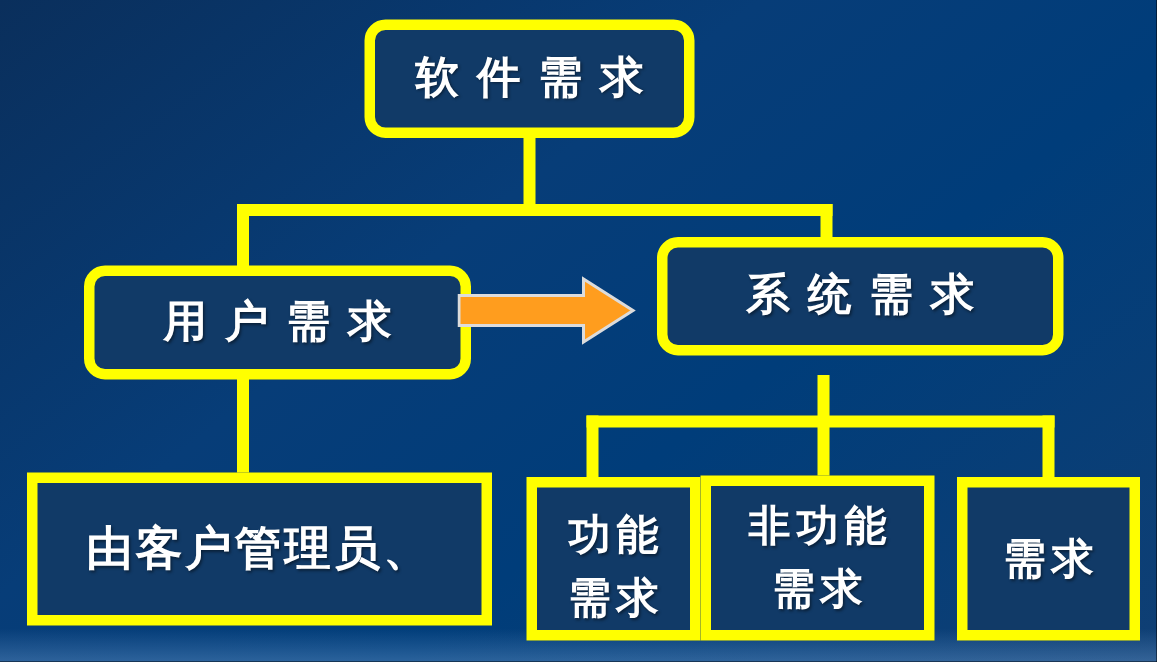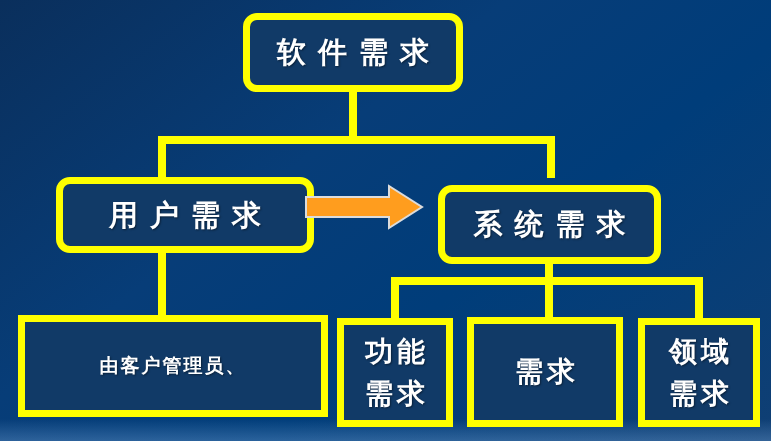--- a/index.html
+++ b/index.html
@@ -29,21 +29,21 @@
     flex-direction:column;
     align-items:center;
     justify-content:center;
     font-weight:bold;
     text-align:center;
     text-shadow:1px 1px 2px rgba(0,0,0,0.45);
   }
   .node .ln{display:block;}
   .one-line{font-size:29px;letter-spacing:12px;padding-left:12px;line-height:1;border-radius:14px;}
   .two-line{font-size:28px;letter-spacing:4px;padding-left:4px;line-height:1.5;}
-  .source-box{font-size:19px;letter-spacing:2px;line-height:1.55;}
+  .source-box{font-size:31px;letter-spacing:2px;line-height:1.55;}
   .arrow-wrap{position:absolute;left:305px;top:184px;width:120px;height:46px;}
 </style>
 </head>
 <body>
 
 <div class="stage">
 
   <div class="conn" style="left:349px;top:90px;width:8px;height:48px;"></div>
   <div class="conn" style="left:158px;top:136px;width:397px;height:8px;"></div>
   <div class="conn" style="left:158px;top:136px;width:8px;height:45px;"></div>
@@ -55,39 +55,39 @@
   <div class="conn" style="left:695px;top:277px;width:8px;height:44px;"></div>
 
   <div class="node one-line" style="left:243px;top:13px;width:220px;height:79px;">
     <span class="ln">软件需求</span>
   </div>
 
   <div class="node one-line" style="left:56px;top:177px;width:258px;height:76px;">
     <span class="ln">用户需求</span>
   </div>
 
-  <div class="node one-line" style="left:438px;top:185px;width:223px;height:79px;">
+  <div class="node one-line" style="left:438px;top:158px;width:271px;height:79px;">
     <span class="ln">系统需求</span>
   </div>
 
   <div class="node source-box" style="left:18px;top:315px;width:310px;height:102px;">
     <span class="ln">由客户管理员、</span>
   </div>
 
-  <div class="node two-line" style="left:337px;top:318px;width:116px;height:109px;">
+  <div class="node two-line" style="left:351px;top:318px;width:116px;height:109px;justify-content:flex-end;">
     <span class="ln">功能</span>
     <span class="ln">需求</span>
   </div>
 
   <div class="node two-line" style="left:467px;top:317px;width:156px;height:110px;">
+    <span class="ln">非功能</span>
     <span class="ln">需求</span>
   </div>
 
   <div class="node two-line" style="left:638px;top:318px;width:122px;height:109px;">
-    <span class="ln">领域</span>
     <span class="ln">需求</span>
   </div>
 
   <div class="arrow-wrap">
     <svg width="120" height="46" viewBox="0 0 120 46" xmlns="http://www.w3.org/2000/svg">
       <polygon points="1,13 84,13 84,2 117,23 84,44 84,33 1,33" stroke="#dcdcdc" stroke-width="2" stroke-linejoin="miter" fill="#ff9d1e"></polygon>
     </svg>
   </div>
 
 </div>

